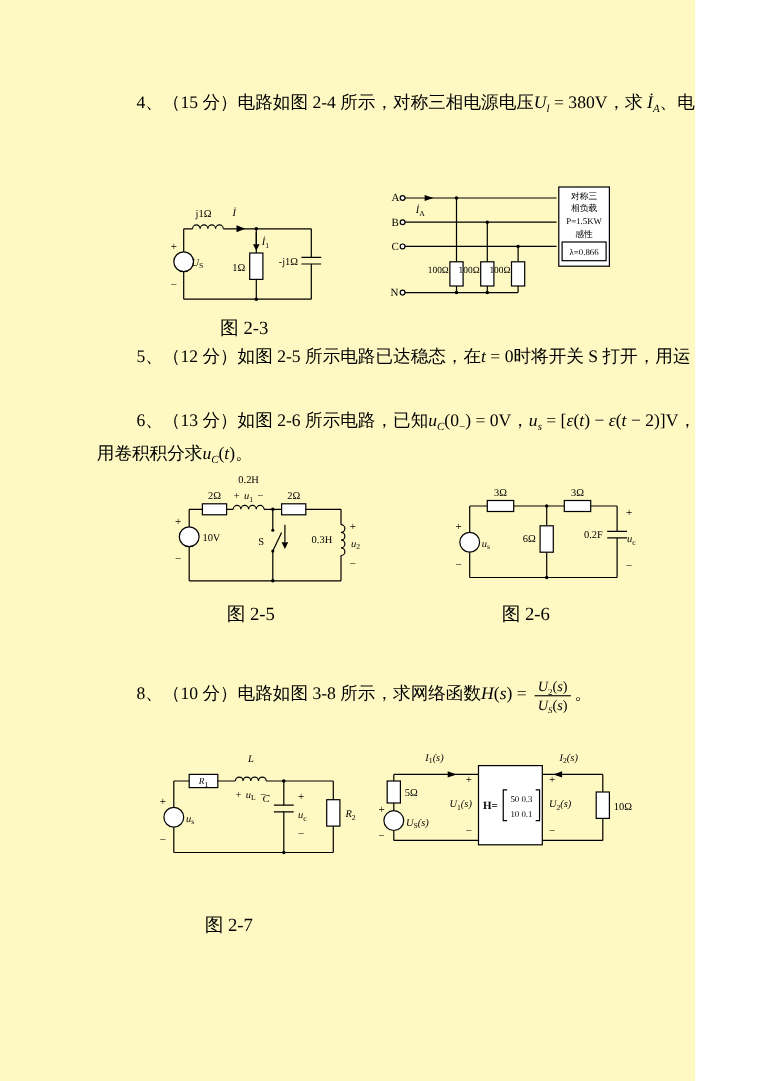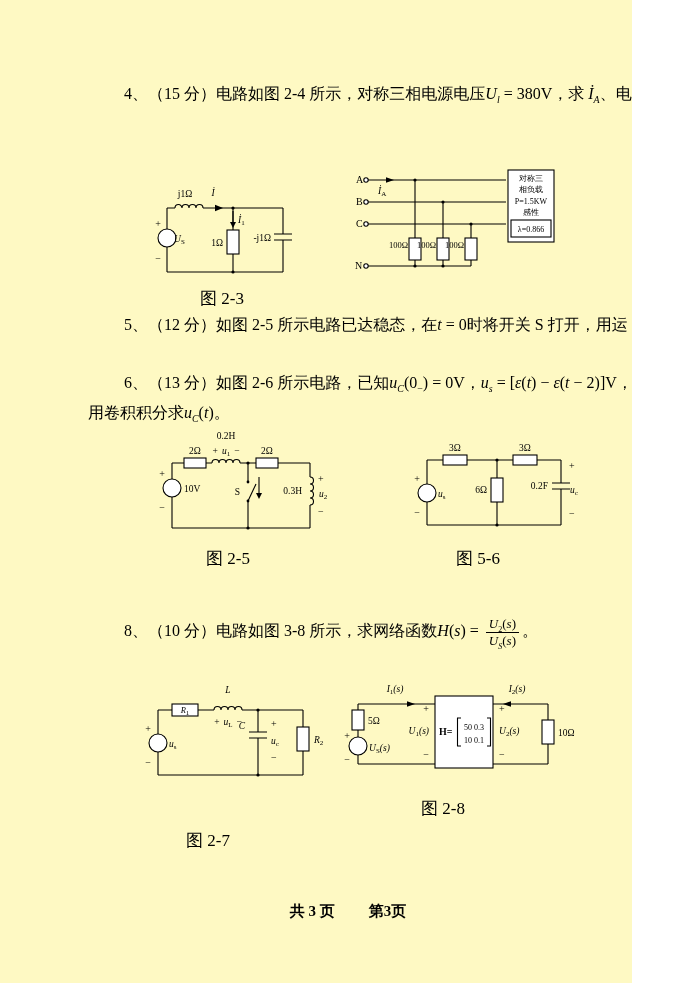--- a/index.html
+++ b/index.html
@@ -198,21 +198,21 @@
       <text x="157" y="63"><tspan class="it">u</tspan><tspan class="ssub" dy="2">c</tspan></text>
       <text class="pm" x="156" y="87">−</text>
     </g>
     <g>
       <circle class="dot" cx="84" cy="30" r="1.6"></circle>
       <circle class="dot" cx="84" cy="95" r="1.6"></circle>
     </g>
   </svg>
 
   <div class="caption" style="left:158px; top:547px; width:140px;">图 2-5</div>
-  <div class="caption" style="left:413px; top:547px; width:130px;">图 5-6</div>
+  <div class="caption" style="left:413px; top:547px; width:130px;">图 2-6</div>
 
 
   <div class="txt" style="left:124px; top:616px;"><span>8、（10 分）电路如图 3-8 所示，求网络函数</span><span class="it">H</span><span>(</span><span class="it">s</span><span>) = </span><span class="frac">
         <span class="fnum"><span class="it">U</span><sub>2</sub><span>(</span><span class="it">s</span><span>)</span></span>
         <span class="fden"><span class="it">U</span><sub class="it">S</sub><span>(</span><span class="it">s</span><span>)</span></span>
       </span><span>。</span></div>
 
   <svg style="left:138px; top:680px;" width="200" height="115" viewBox="0 0 200 115">
     <g>
       <path class="wire" d="M20,30 H34 M60,30 H76 M104,30 H165 M20,95 H165 M20,30 V54 M20,72 V95 M165,30 V47 M165,71 V95 M120,30 V52 M120,58 V95"></path>
@@ -288,20 +288,15 @@
       <text x="156" y="58"><tspan class="it">U</tspan><tspan class="ssub" dy="2">2</tspan><tspan class="it" dy="-2">(s)</tspan></text>
       <text class="pm" x="156" y="82">−</text>
     </g>
     <g>
       <rect class="comp" x="199" y="44" width="12" height="24"></rect>
       <text x="215" y="60">10Ω</text>
     </g>
   </svg>
 
   <div class="caption" style="left:138px; top:829px; width:140px;">图 2-7</div>
-  <div class="caption" style="left:343px; top:797px; width:200px;">图 2-8</div>
-
-  <div class="footer">
-    <span>共 3 页</span>
-    <span>第3页</span>
-  </div>
+
 
 </div>
 
 </body></html>

